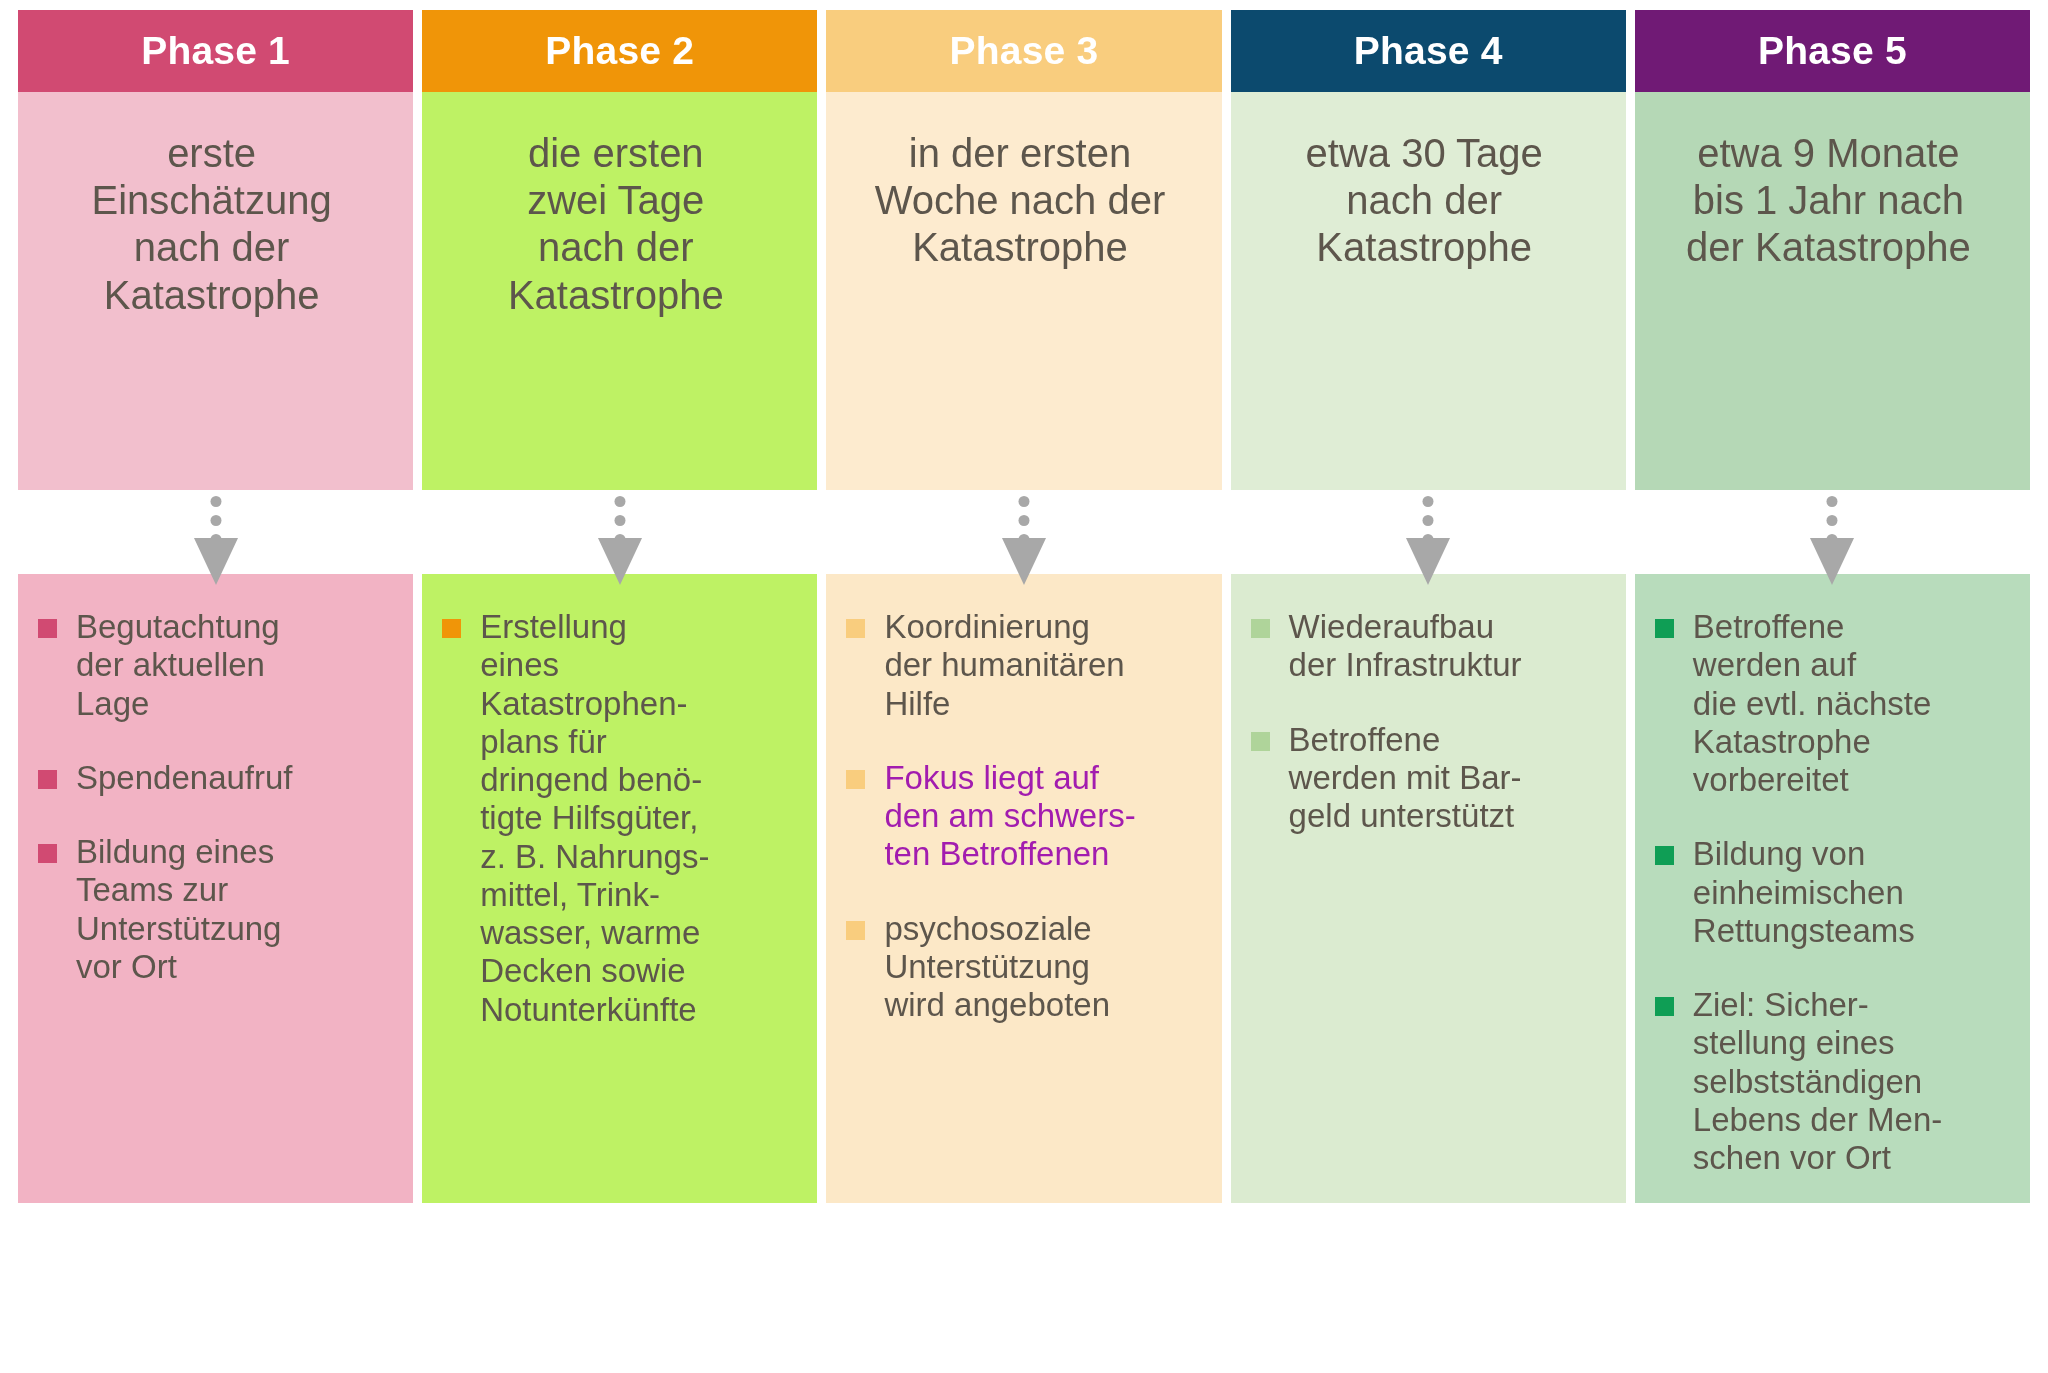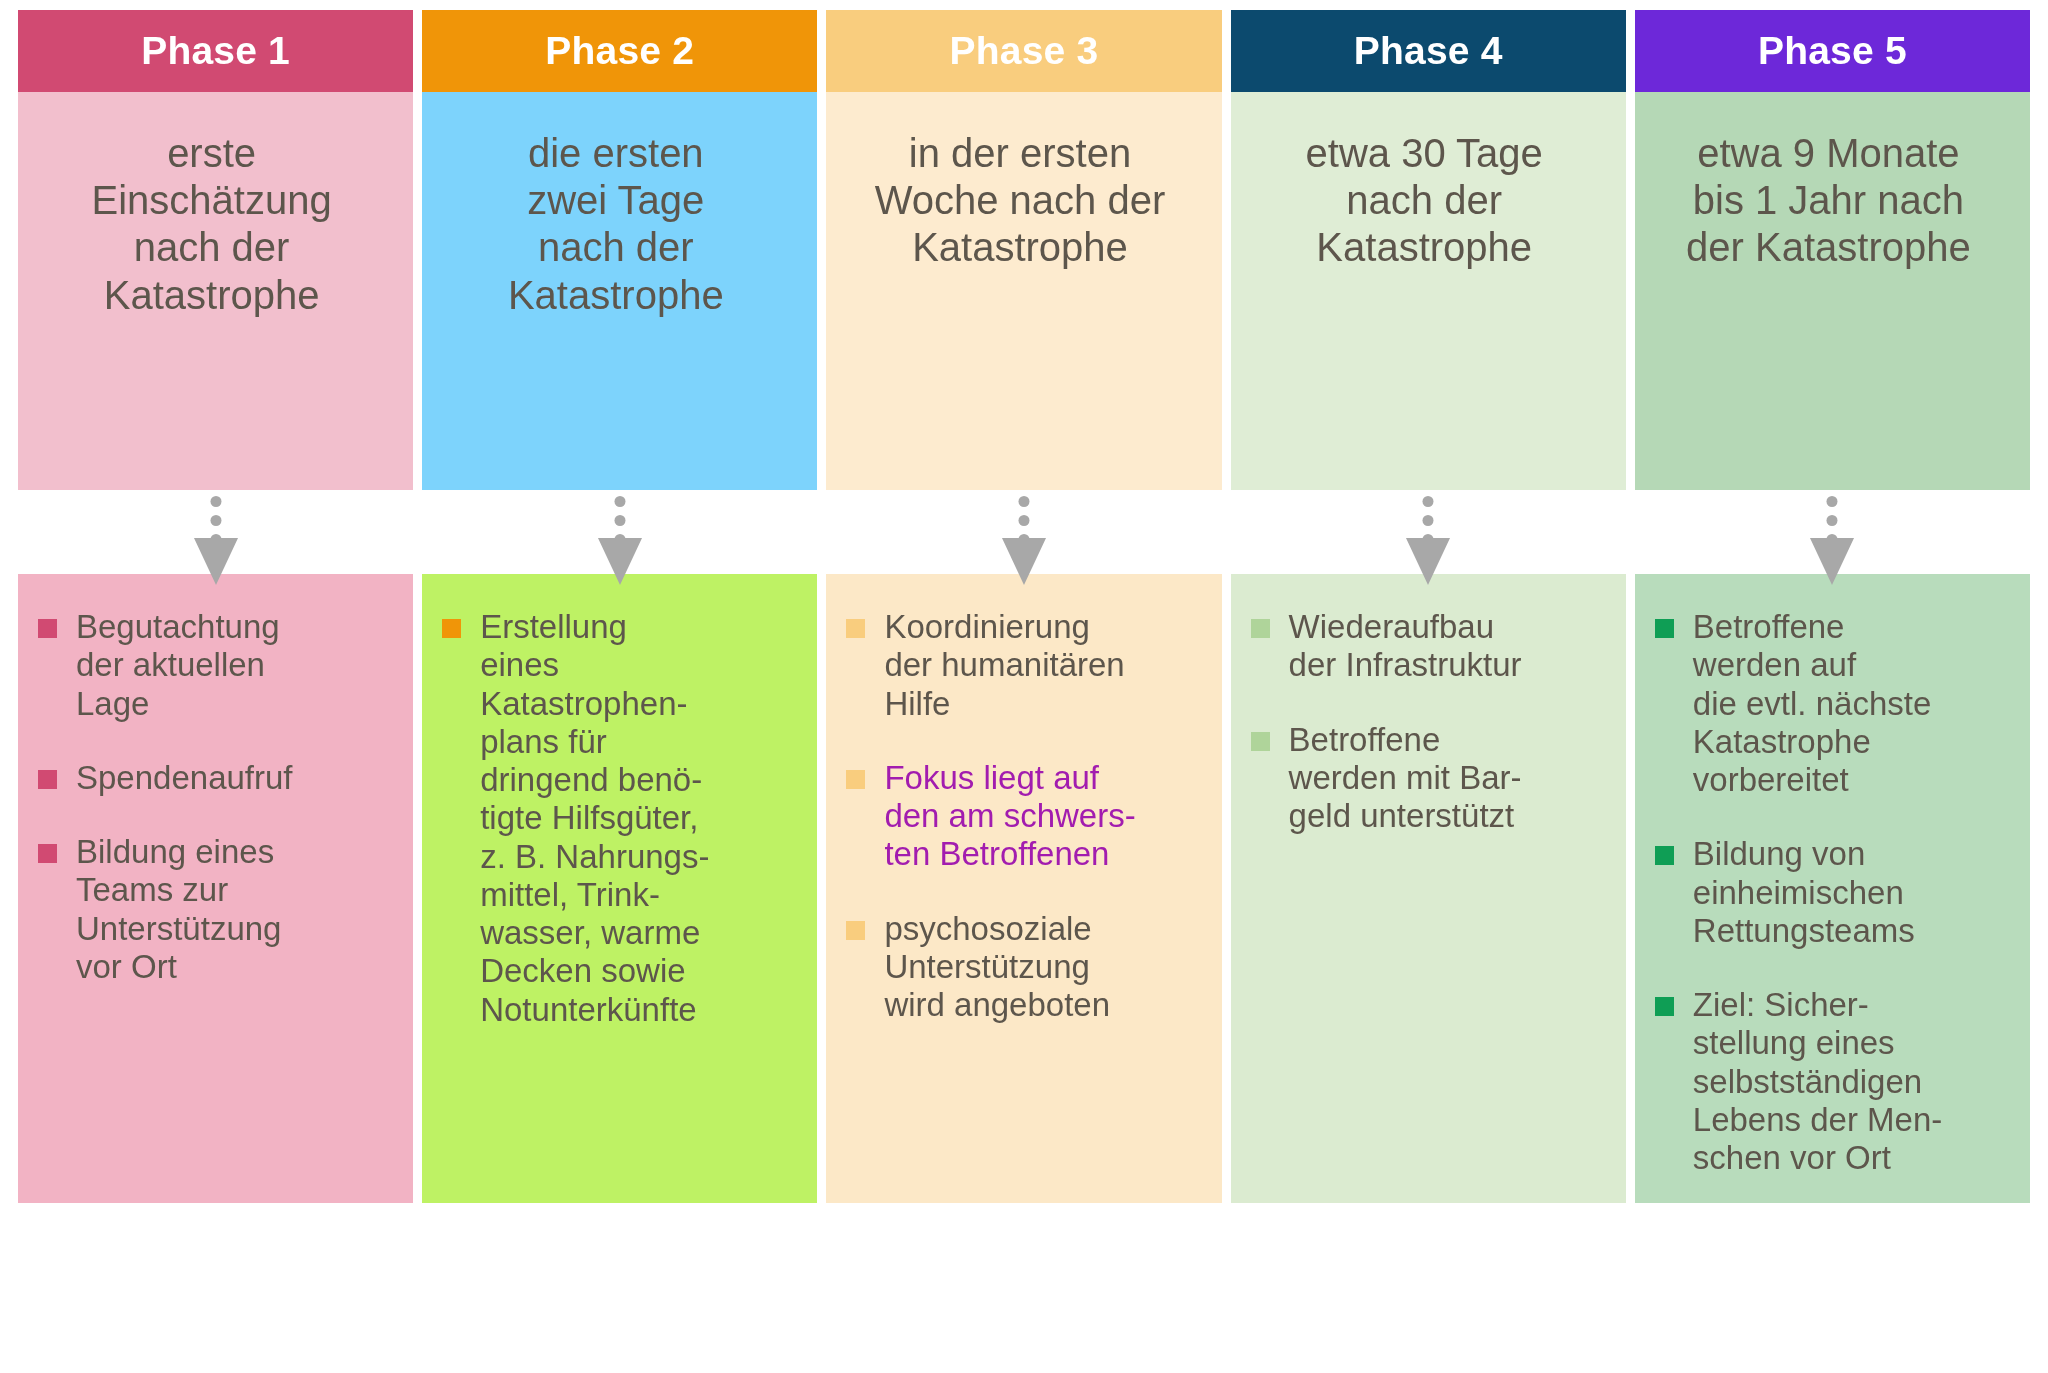--- a/index.html
+++ b/index.html
@@ -167,21 +167,21 @@
             <li style="color: rgb(93, 86, 76);"><span class="marker" style="background: rgb(209, 74, 114);"></span><span>Bildung eines
 Teams zur
 Unterstützung
 vor Ort</span></li>
           </ul>
         </div>
       </div>
       <div class="col">
         <div class="top-card">
           <div class="phase-header" style="background: rgb(240, 149, 8);">Phase 2</div>
-          <div class="phase-timing" style="background: #7dd3fc; color: rgb(93, 86, 76);">die ersten
+          <div class="phase-timing" style="background: #bef264; color: rgb(93, 86, 76);">die ersten
 zwei Tage
 nach der
 Katastrophe</div>
         </div>
         <div class="connector">
           <div class="dots">
             <span class="dot"></span>
             <span class="dot"></span>
             <span class="dot"></span>
           </div>
@@ -252,21 +252,21 @@
             <li style="color: rgb(93, 86, 76);"><span class="marker" style="background: rgb(175, 212, 154);"></span><span>Wiederaufbau
 der Infrastruktur</span></li>
             <li style="color: rgb(93, 86, 76);"><span class="marker" style="background: rgb(175, 212, 154);"></span><span>Betroffene
 werden mit Bar-
 geld unterstützt</span></li>
           </ul>
         </div>
       </div>
       <div class="col">
         <div class="top-card">
-          <div class="phase-header" style="background: #6d28d9;">Phase 5</div>
+          <div class="phase-header" style="background: #701a75;">Phase 5</div>
           <div class="phase-timing" style="background: rgb(181, 216, 182); color: rgb(93, 86, 76);">etwa 9 Monate
 bis 1 Jahr nach
 der Katastrophe</div>
         </div>
         <div class="connector">
           <div class="dots">
             <span class="dot"></span>
             <span class="dot"></span>
             <span class="dot"></span>
           </div>

